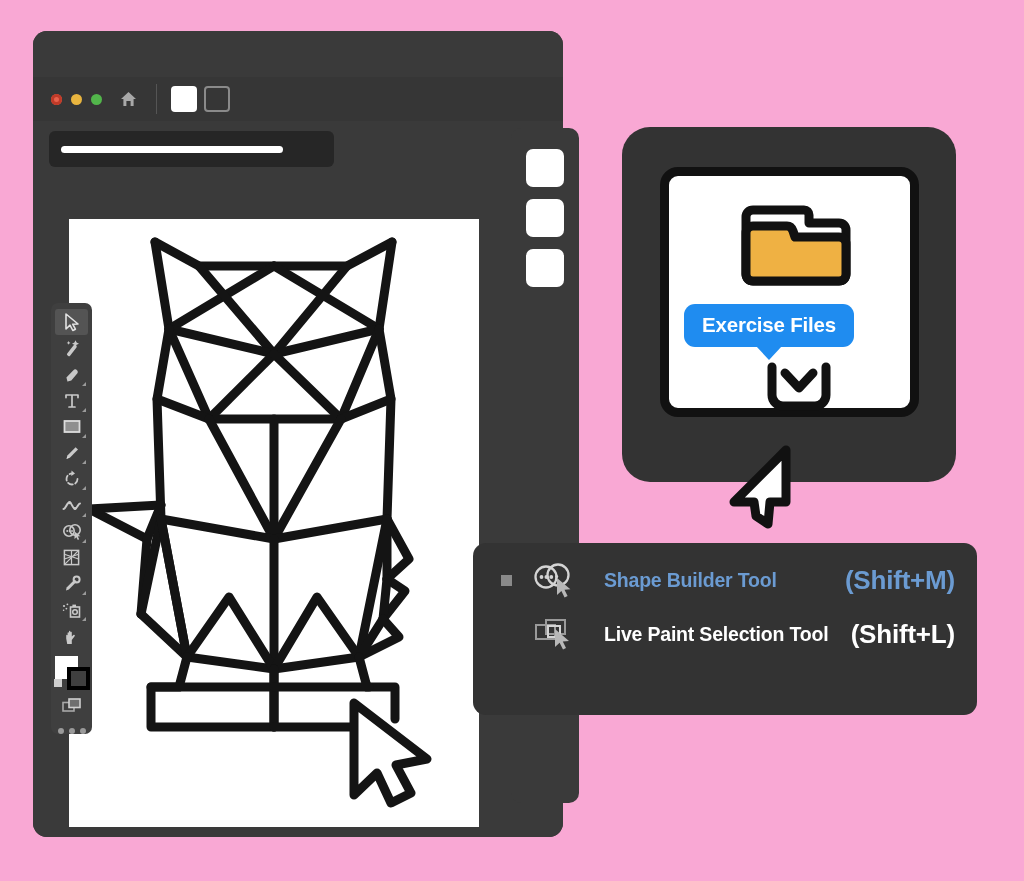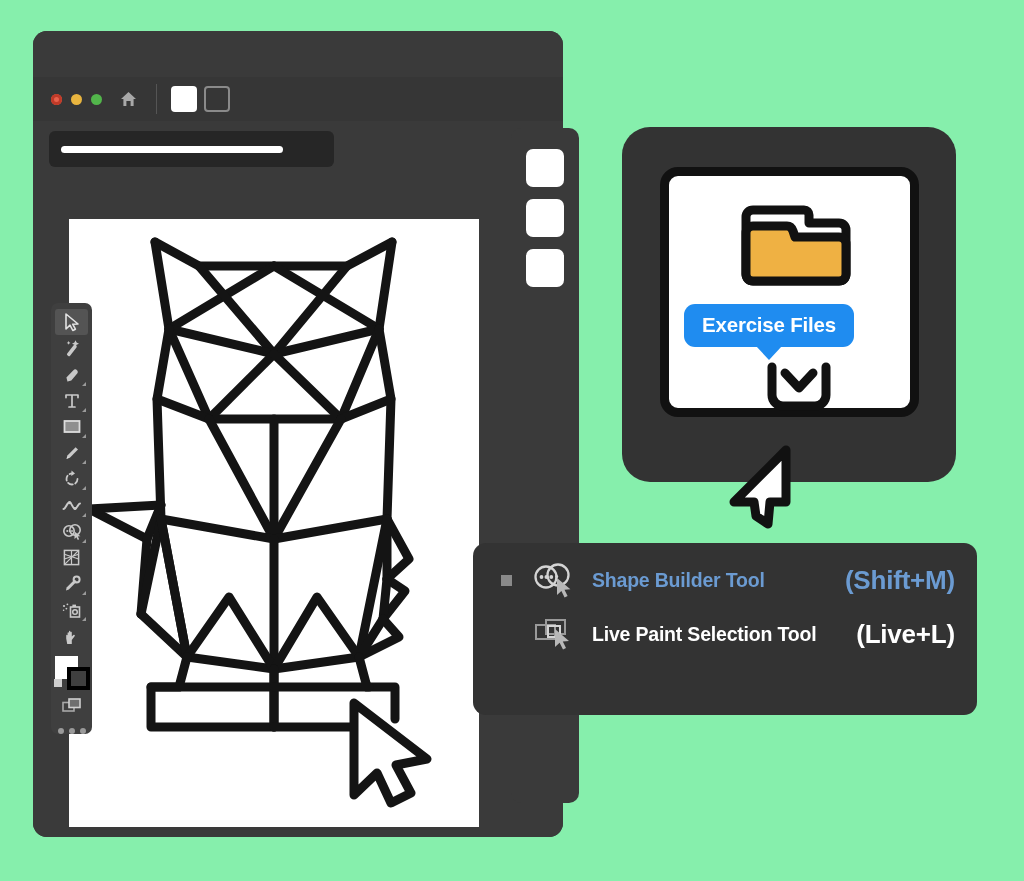--- a/index.html
+++ b/index.html
@@ -2,21 +2,21 @@
 <html><head>
 <meta charset="utf-8">
 <style>
   * { box-sizing: border-box; margin: 0; padding: 0; }
   html, body {
     width: 1024px; height: 881px;
     background: #000000;
     font-family: "Liberation Sans", sans-serif;
     overflow: hidden;
   }
-  #stage { position: relative; width: 1024px; height: 881px; background: #86efac; }
+  #stage { position: relative; width: 1024px; height: 881px; background: #f9a8d4; }
 
   
   #app-window {
     position: absolute; left: 33px; top: 31px;
     width: 530px; height: 806px;
     background: #3a3a3a; border-radius: 14px;
   }
   #app-titlebar {
     position: absolute; left: 0; top: 0; width: 100%; height: 46px;
     background: #3a3a3a; border-radius: 14px 14px 0 0;
@@ -144,21 +144,21 @@
     padding-top: 10px;
   }
   .flyout-row {
     display: flex; align-items: center; height: 54px; padding: 0 22px 0 28px;
   }
   .flyout-bullet { width: 11px; height: 11px; background: #8a8a8a; margin-right: 16px; }
   .flyout-bullet.blank { background: transparent; }
   .flyout-icon { width: 48px; display: flex; align-items: center; justify-content: center; }
   .flyout-label {
     flex: 1; font-size: 19.5px; font-weight: bold; color: #ffffff;
-    margin-left: 16px; letter-spacing: -0.2px;
+    margin-left: 28px; letter-spacing: -0.2px;
   }
   .flyout-shortcut {
     font-size: 26px; font-weight: bold; color: #ffffff; letter-spacing: -0.2px;
   }
   .flyout-row.selected .flyout-label,
   .flyout-row.selected .flyout-shortcut { color: #6b9bd2; }
 
   svg { display: block; }
 </style>
 </head>
@@ -452,17 +452,17 @@
       <span class="flyout-bullet blank"></span>
       <span class="flyout-icon">
         <svg width="44" height="38" viewBox="0 0 44 38">
           <rect x="16" y="5" width="19" height="14" fill="none" stroke="#9a9a9a" stroke-width="2"></rect>
           <rect x="6" y="10" width="19" height="14" fill="none" stroke="#9a9a9a" stroke-width="2"></rect>
           <rect x="18" y="11" width="12" height="11" fill="none" stroke="#d4d4d4" stroke-width="2"></rect>
           <path d="M25 14 L25 32 L29.6 27.8 L33 34.5 L36 33 L32.8 26.6 L39 26 Z" fill="#b8b8b8"></path>
         </svg>
       </span>
       <span class="flyout-label">Live Paint Selection Tool</span>
-      <span class="flyout-shortcut">(Live+L)</span>
+      <span class="flyout-shortcut">(Shift+L)</span>
     </div>
   </div>
 
 </div>
 
 </body></html>

